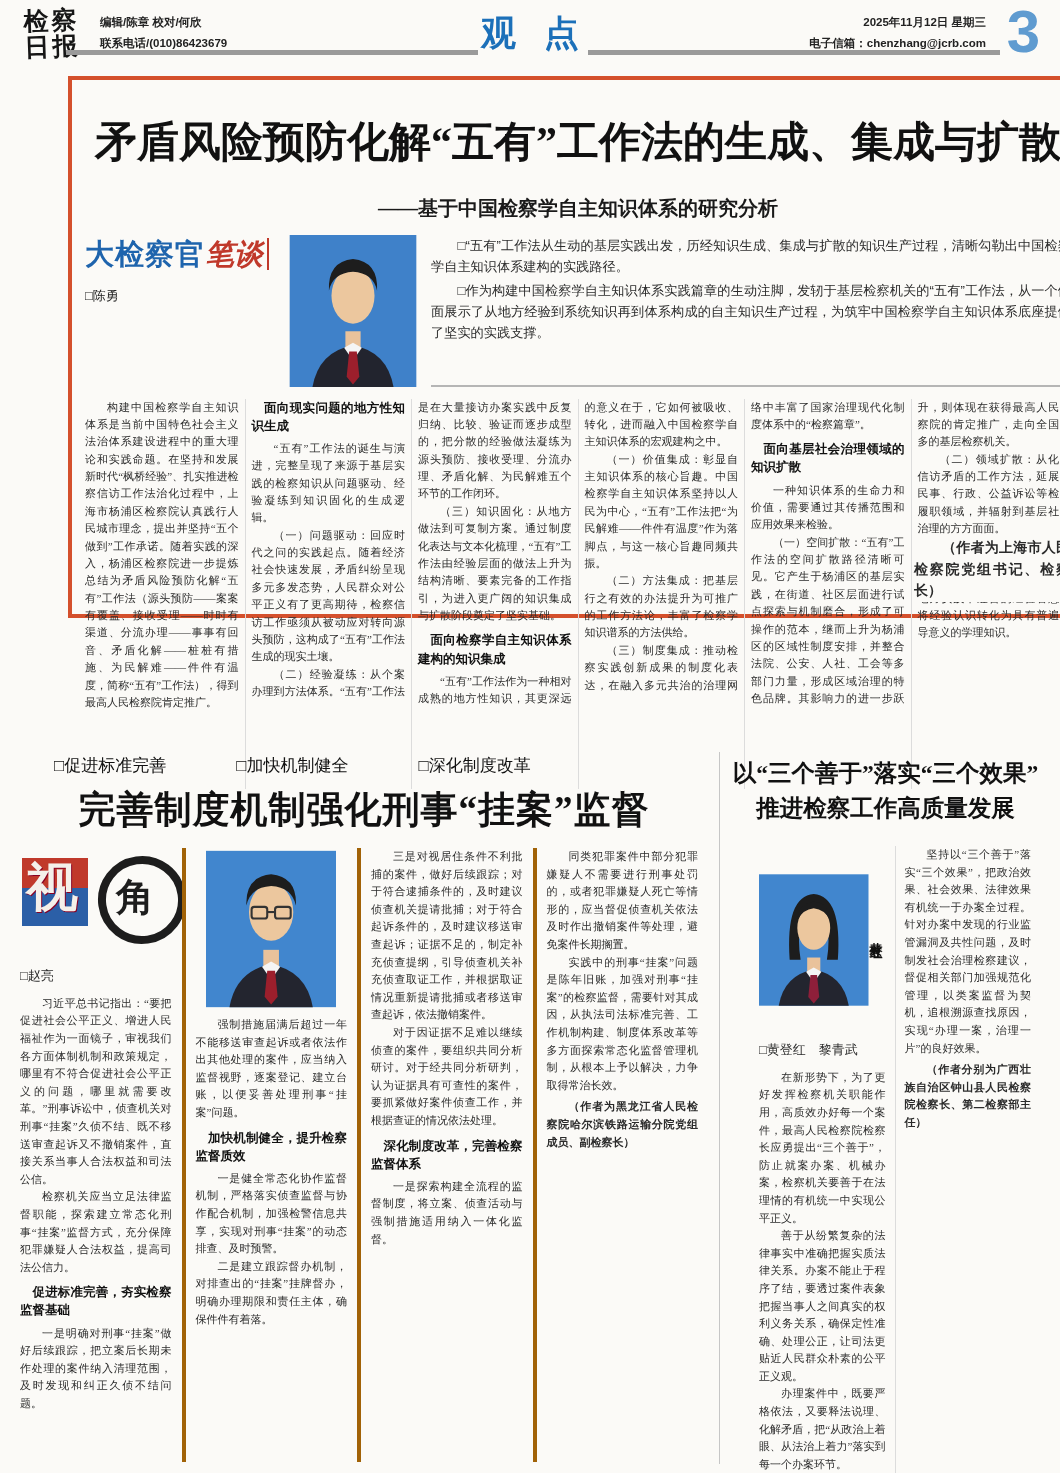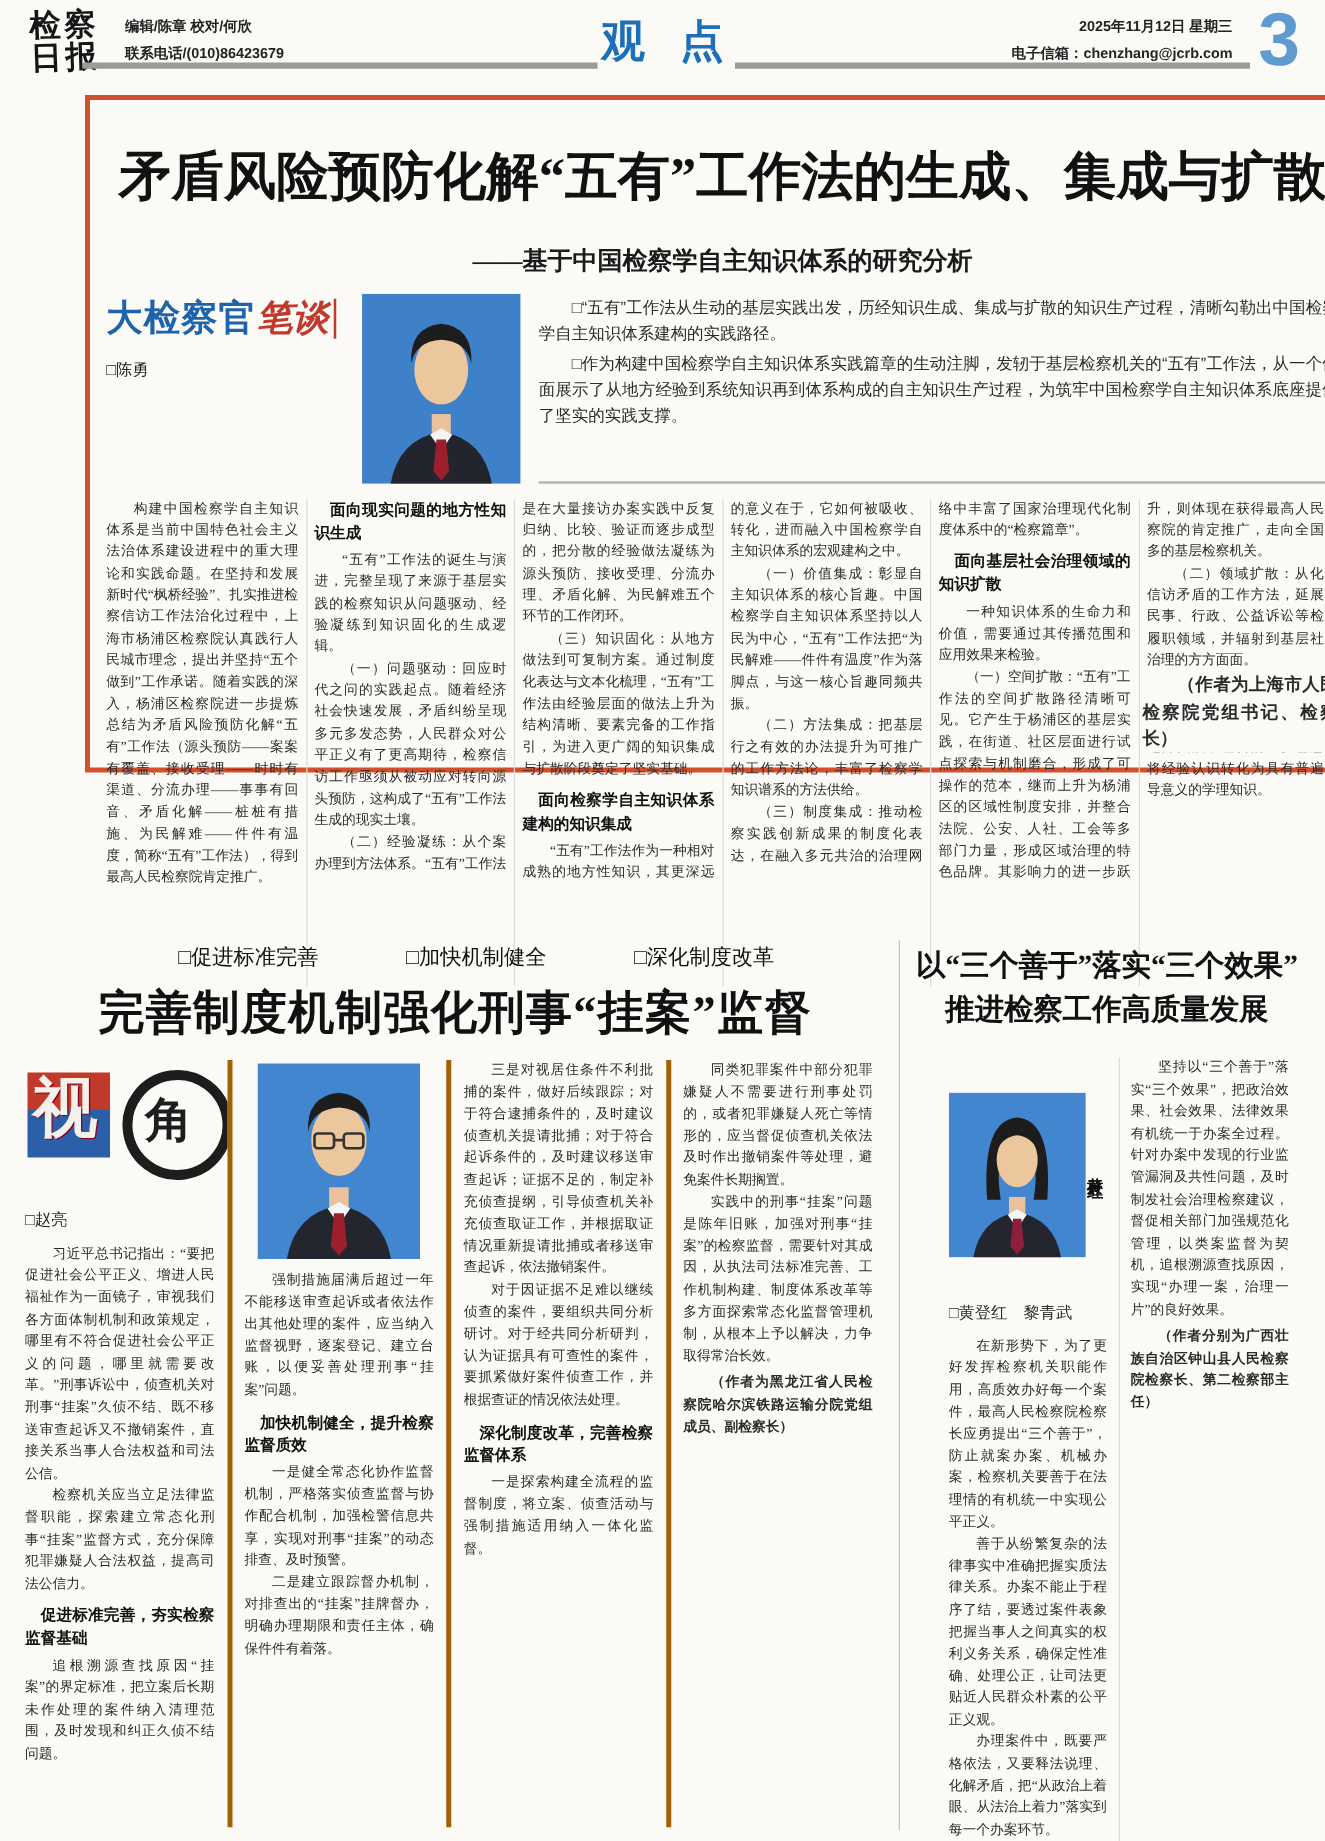--- a/index.html
+++ b/index.html
@@ -46,21 +46,21 @@
   .lead-author{position:absolute;right:14px;bottom:12px;width:156px;background:#fbfaf7;
         font-family:"Liberation Sans","DejaVu Sans",sans-serif;font-weight:700;font-size:14px;
         line-height:1.55;text-indent:2em;text-align:justify;}
 
   
   .bottom{position:absolute;left:20px;top:752px;width:1020px;height:712px;display:flex;gap:11px;}
   .bottom-left{width:688px;flex:none;}
   .vrule{width:1px;background:#c6c6c6;flex:none;}
   .bottom-right{flex:1;min-width:0;}
 
-  .kicker{display:flex;justify-content:center;gap:36px;font-family:"Liberation Sans","DejaVu Sans",sans-serif;
+  .kicker{display:flex;gap:36px;font-family:"Liberation Sans","DejaVu Sans",sans-serif;
         font-size:17px;color:#111;margin-top:2px;}
   .mid-headline{text-align:center;font-size:37px;font-weight:900;letter-spacing:1px;margin:8px 0 13px;color:#111;}
   .mid-cols{display:flex;height:614px;overflow:hidden;}
   .mcol{flex:1;min-width:0;font-size:11px;line-height:1.6;text-align:justify;overflow:hidden;padding:0 10px;}
   .mcol:first-child{padding-left:0;}
   .mcol+.mcol{border-left:4px solid #a16207;}
   .mid-byline{font-size:13px;margin:8px 0 8px;}
 
   .shijiao{position:relative;height:106px;margin:4px 0 2px;}
   .sj-red{position:absolute;left:2px;top:6px;width:66px;height:30px;background:#c0392b;}
@@ -172,21 +172,21 @@
             <div class="sj-blue"></div>
             <div class="sj-shi">视</div>
             <div class="sj-circle"></div>
             <div class="sj-jiao">角</div>
           </div>
           <div class="mid-byline">□赵亮</div>
           <div>
               <p class="para">习近平总书记指出：“要把促进社会公平正义、增进人民福祉作为一面镜子，审视我们各方面体制机制和政策规定，哪里有不符合促进社会公平正义的问题，哪里就需要改革。”刑事诉讼中，侦查机关对刑事“挂案”久侦不结、既不移送审查起诉又不撤销案件，直接关系当事人合法权益和司法公信。</p>
               <p class="para">检察机关应当立足法律监督职能，探索建立常态化刑事“挂案”监督方式，充分保障犯罪嫌疑人合法权益，提高司法公信力。</p>
               <h4 class="subhead">促进标准完善，夯实检察监督基础</h4>
-              <p class="para">追根溯源查找原因“挂案”的界定标准，把立案后长期未作处理的案件纳入清理范围，及时发现和纠正久侦不结问题。</p>
+              <p class="para">一是明确对刑事“挂案”做好后续跟踪，把立案后长期未作处理的案件纳入清理范围，及时发现和纠正久侦不结问题。</p>
             </div>
         </div>
         <div class="mcol">
           <div class="mid-photo">
             <svg viewBox="0 0 100 120">
               <rect width="100" height="120" fill="#4186ce"></rect>
               <path d="M18 120 Q23 92 50 87 Q77 92 82 120 Z" fill="#23252f"></path>
               <rect x="44" y="76" width="12" height="14" fill="#e9c29b"></rect>
               <ellipse cx="50" cy="47" rx="17" ry="22" fill="#ecc79e"></ellipse>
               <path d="M31 42 Q30 20 50 18 Q70 20 69 42 Q66 28 50 27 Q34 28 31 42 Z" fill="#1d1d1d"></path>

